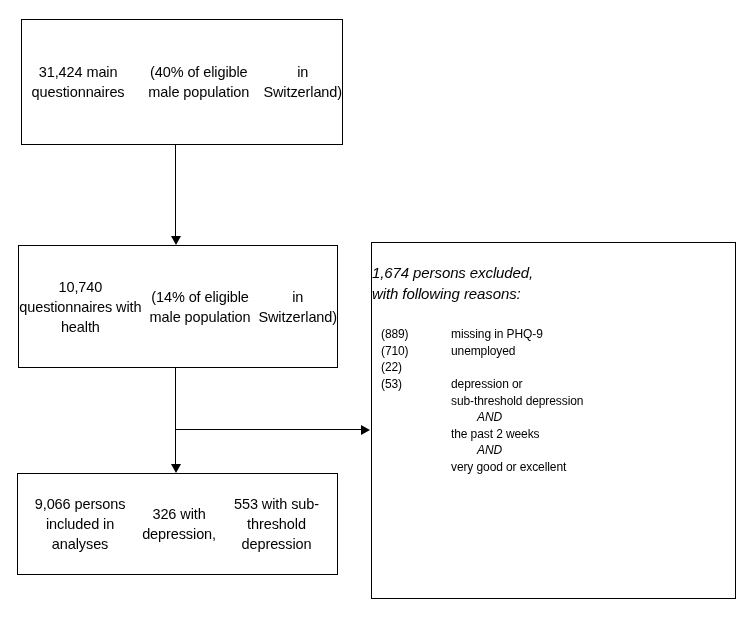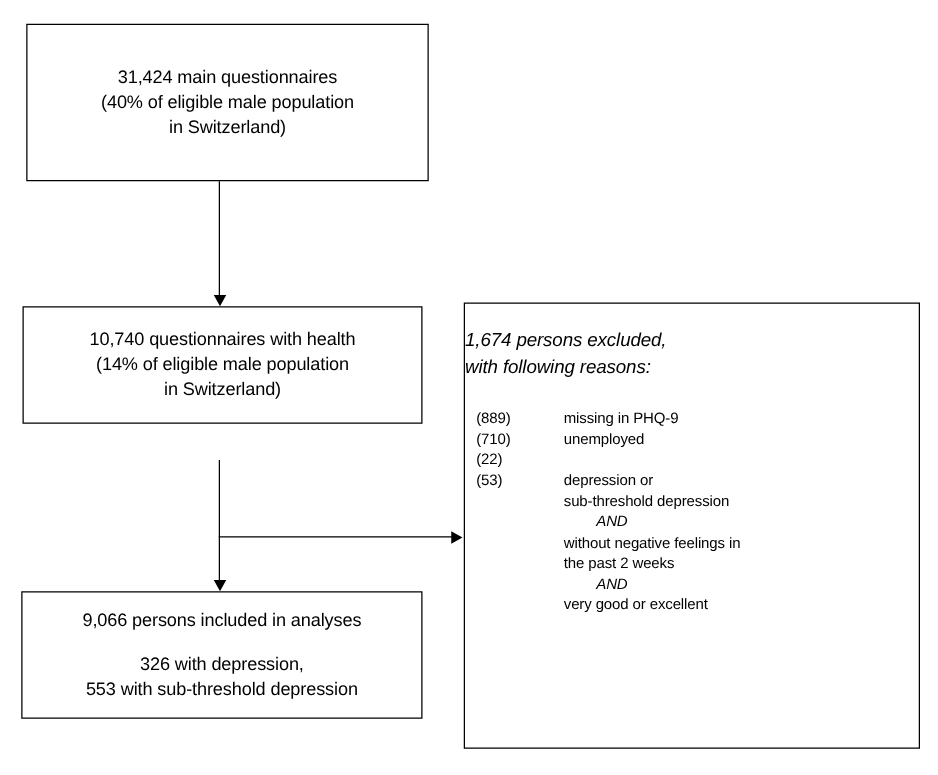--- a/index.html
+++ b/index.html
@@ -23,32 +23,31 @@
     width: 750px;
     height: 620px;
   }
 
   .node {
     position: absolute;
     box-sizing: border-box;
     border: 1.6px solid #000000;
     background: #ffffff;
     display: flex;
-    flex-direction: column;
     justify-content: center;
     align-items: center;
     font-size: 14.5px;
     line-height: 1.38;
     text-align: center;
     letter-spacing: -0.1px;
   }
 
   
   #box-total        { left: 21px;  top: 19px;  width: 322px; height: 126px; }
-  #box-supplement   { left: 18px;  top: 245px; width: 320px; height: 94px; }
+  #box-supplement   { left: 18px;  top: 245px; width: 320px; height: 123px; }
   #box-included     { left: 17px;  top: 473px; width: 321px; height: 102px; }
   #box-excluded     { left: 371px; top: 242px; width: 365px; height: 357px;
                       display: block; text-align: left; padding: 0; }
 
   .node p {
     margin: 0;
     padding: 0;
   }
   .node .gap {
     height: 15px;
@@ -169,21 +168,20 @@
       </li>
       <li class="excl-item">
         <span class="excl-count">(22)</span>
       </li>
       <li class="excl-item">
         <span class="excl-count">(53)</span>
         <span class="excl-reason">
           <span class="cont">depression or</span>
           <span class="cont">sub-threshold depression</span>
           <span class="conj">AND</span>
-          <span class="cont">without negative feelings in</span>
           <span class="cont">the past 2 weeks</span>
           <span class="conj">AND</span>
           <span class="cont">very good or excellent</span>
         </span>
       </li>
     </ul>
   </div>
 
 </div>
 

